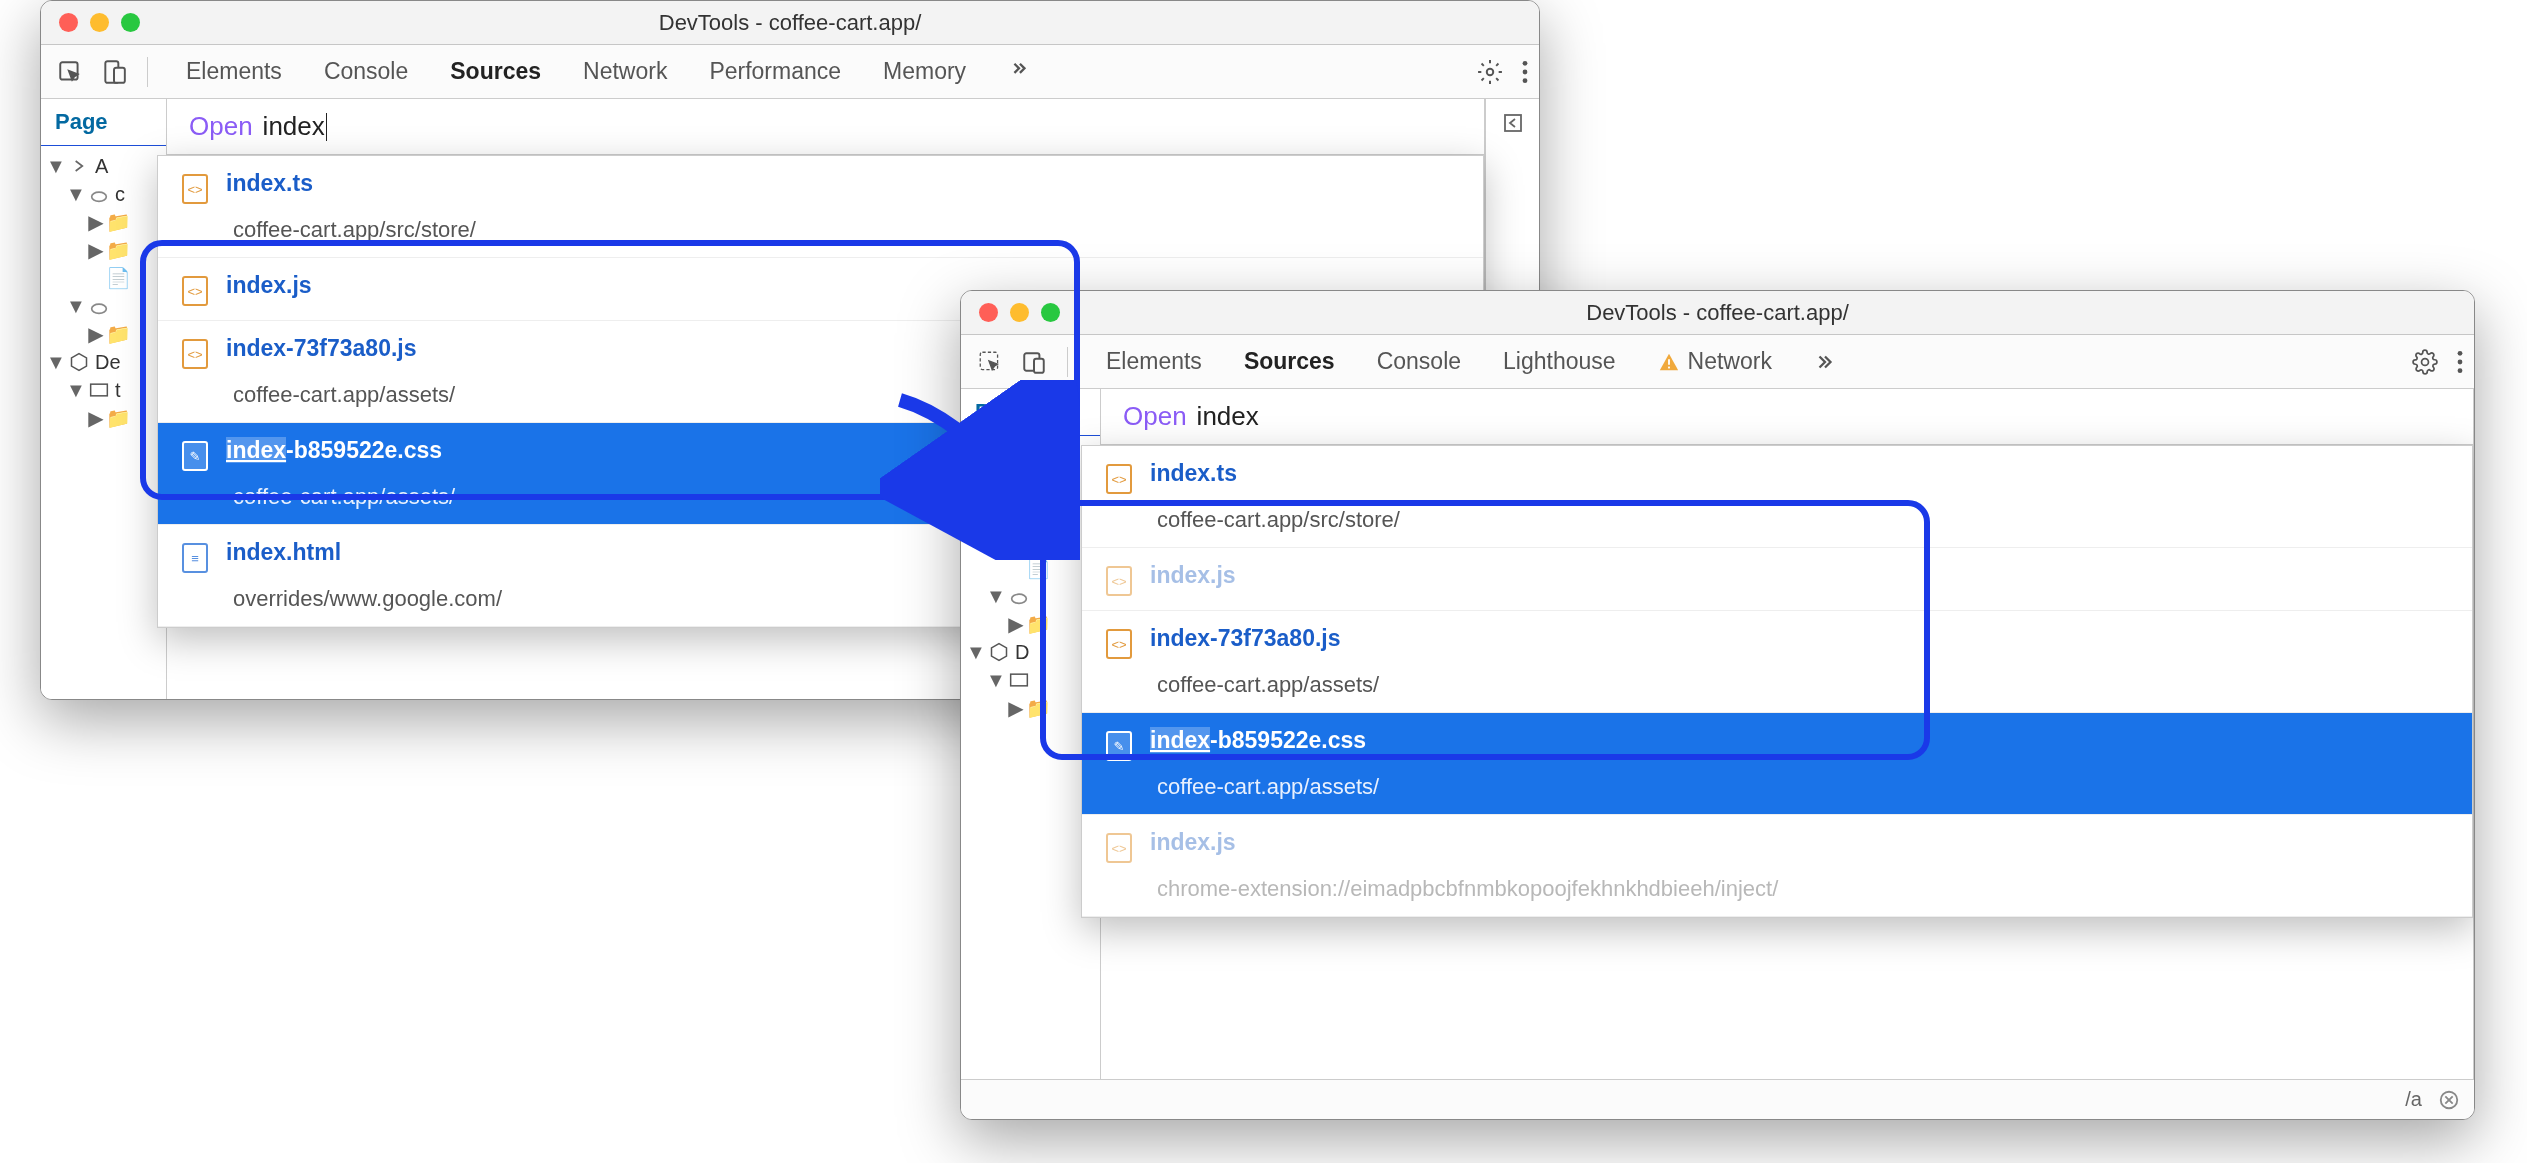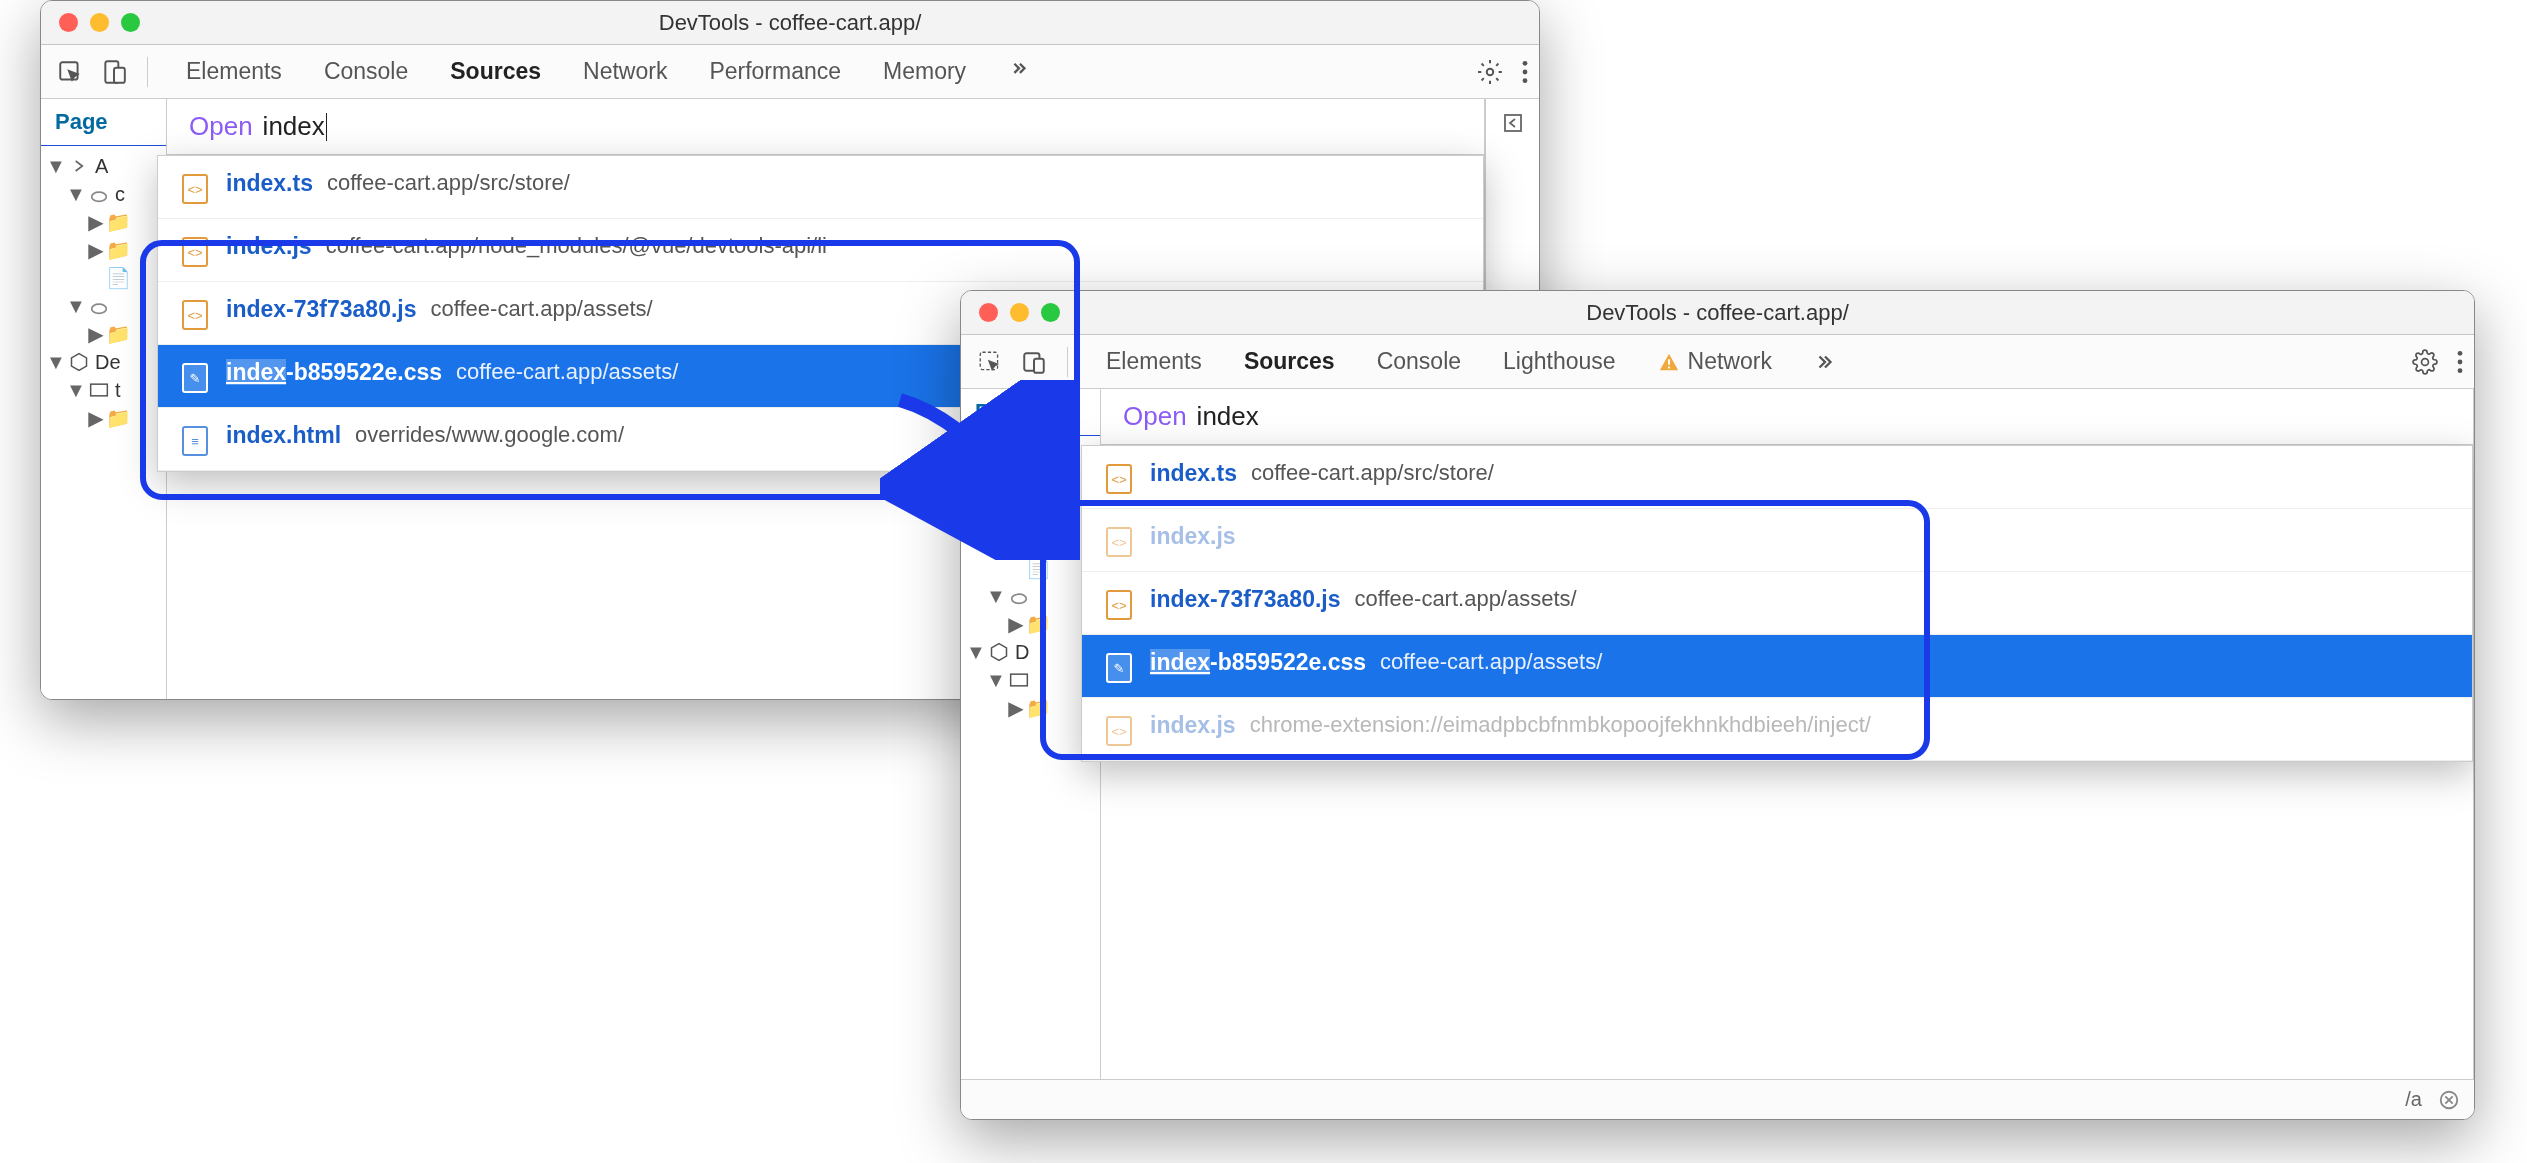--- a/index.html
+++ b/index.html
@@ -117,21 +117,21 @@
     .result.greyed .path { color: #b8b8b8; }
     .file-icon {
       width: 26px; height: 30px;
       display: flex; align-items: center; justify-content: center;
       flex-shrink: 0;
       margin-top: 4px;
     }
     .fi-orange { border: 2px solid #e29a3d; color: #e29a3d; font-size: 13px; border-radius: 3px; background: #fff; }
     .fi-blue { border: 2px solid #5890e0; color: #5890e0; font-size: 13px; border-radius: 3px; background: #fff; }
     .fi-sel { background: rgba(255,255,255,0.2); border: 2px solid #fff; color: #fff; font-size: 13px; border-radius: 3px; }
-    .result-text { display: flex; flex-direction: row; gap: 7px; }
+    .result-text { display: flex; flex-direction: column; gap: 20px; }
     .fname { font-size: 23px; }
     .fname-main { color: #1a5dc8; font-weight: 700; }
     .fname-rest { color: #1a5dc8; font-weight: 700; }
     .path { font-size: 22px; color: #555; margin-left: 7px; }
     .right-pane {
       width: 54px;
       border-left: 1px solid #ccc;
       background: #fff;
       display: flex;
       align-items: flex-start;
@@ -308,21 +308,20 @@
           <div class="file-icon fi-orange">&lt;&gt;</div>
           <div class="result-text">
             <div class="fname"><span class="fname-main">index</span><span class="fname-rest">.ts</span></div>
             <div class="path">coffee-cart.app/src/store/</div>
           </div>
         </div>
         <div class="result">
           <div class="file-icon fi-orange">&lt;&gt;</div>
           <div class="result-text">
             <div class="fname"><span class="fname-main">index</span><span class="fname-rest">.js</span></div>
-            <div class="path">coffee-cart.app/node_modules/@vue/devtools-api/li</div>
           </div>
         </div>
         <div class="result">
           <div class="file-icon fi-orange">&lt;&gt;</div>
           <div class="result-text">
             <div class="fname"><span class="fname-main">index</span><span class="fname-rest">-73f73a80.js</span></div>
             <div class="path">coffee-cart.app/assets/</div>
           </div>
         </div>
         <div class="result selected">

